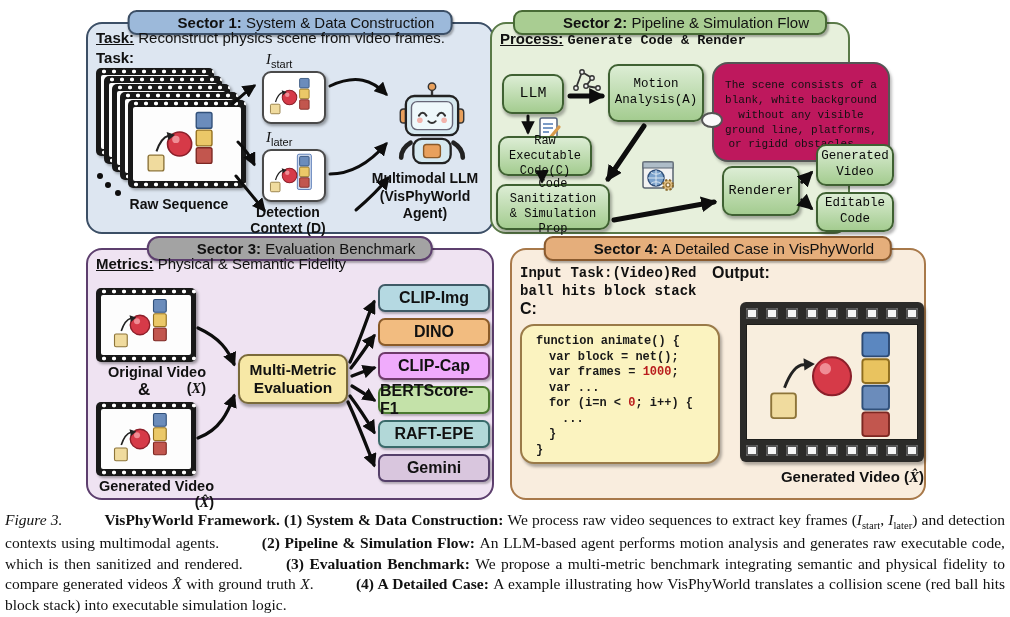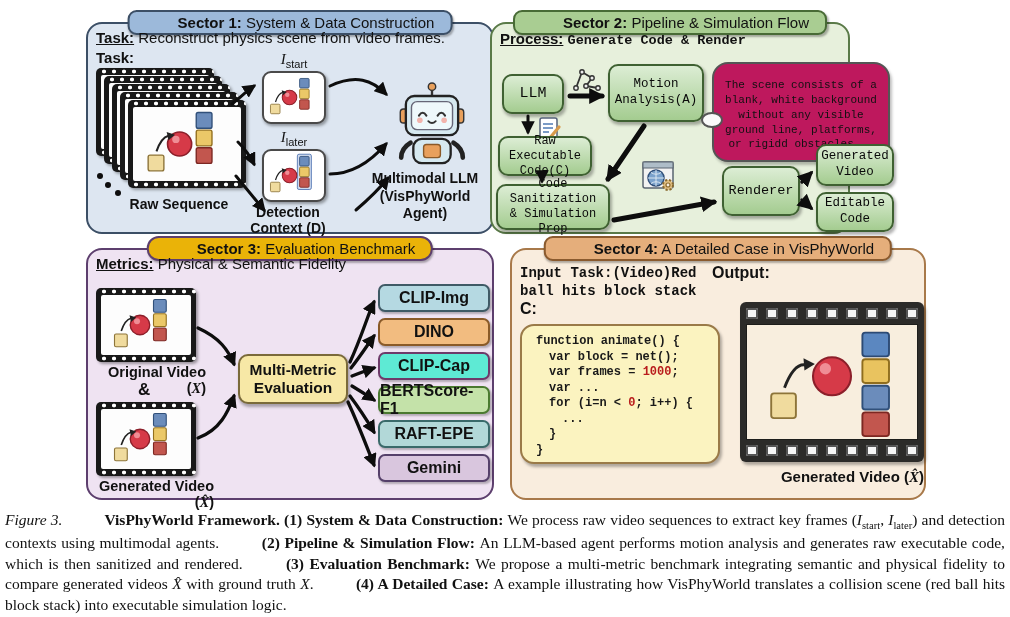--- a/index.html
+++ b/index.html
@@ -10,42 +10,42 @@
   .s1{left:0;top:8px;width:408px;height:212px;background:#dde6f1;border-color:#3c4f66;}
   .s2{left:404px;top:8px;width:360px;height:212px;background:#e7f0dc;border-color:#5a7a48;}
   .s3{left:0;top:234px;width:408px;height:252px;background:#efe3f2;border-color:#5d3f6e;}
   .s4{left:424px;top:234px;width:416px;height:252px;background:#f9edde;border-color:#a8794a;}
   .hdr{position:absolute;top:-14px;left:50%;transform:translateX(-50%);white-space:nowrap;
        padding:2px 16px;border-radius:9px;font-size:15px;border:2px solid;
        box-shadow:1px 2px 2px rgba(0,0,0,.3);background:#ccc;}
   .hdr b{font-weight:700;margin-left:32px;}
   .hdr1{background:#9cb9da;border-color:#3c4f66;}
   .hdr2{background:#a9cd92;border-color:#486b36;}
-  .hdr3{background:#eab308;border-color:#5d3f6e;border-radius:12px;}
+  .hdr3{background:#a3a3a3;border-color:#5d3f6e;border-radius:12px;}
   .hdr4{background:#e5ae7b;border-color:#8a5a2e;}
   .pl{position:absolute;font-size:15px;}
   .pl b{font-weight:700;text-decoration:underline;}
   .mono{font-family:"Liberation Mono",monospace;}
   .prewrap{white-space:pre-line;}
   .overlay{position:absolute;left:0;top:0;pointer-events:none;}
   
   .film{position:absolute;background-color:#181818;border-radius:5px;padding:7px 5px;
         box-sizing:border-box;box-shadow:2px 2px 3px rgba(0,0,0,.35);
         background-image:radial-gradient(circle,#fff 1.7px,transparent 2.2px),
                          radial-gradient(circle,#fff 1.7px,transparent 2.2px);
         background-size:10px 5px;background-position:3px 1px,3px calc(100% - 1px);
         background-repeat:repeat-x,repeat-x;}
   .film .screen{background:#fdfdfd;border-radius:2px;width:100%;height:100%;overflow:hidden;}
   .film svg{width:100%;height:100%;display:block;}
   .stack-f{width:118px;height:88px;}
   .thumb{position:absolute;background:#fff;border:2px solid #4a4a4a;border-radius:9px;
          box-shadow:1.5px 2px 3px rgba(0,0,0,.35);padding:2px;box-sizing:border-box;}
   .thumb svg{width:100%;height:100%;display:block;}
   .lbl{position:absolute;font-weight:700;font-size:14px;text-align:center;line-height:1.15;}
-  .keylbl{position:absolute;text-align:center;font:italic 15px "Liberation Serif",serif;}
+  .keylbl{position:absolute;font:italic 15px "Liberation Serif",serif;}
   .keylbl sub{font-style:normal;font-family:"Liberation Sans",sans-serif;font-size:11px;}
   .robot{position:absolute;}
   
   .gbox{position:absolute;background:linear-gradient(180deg,#dcedd4 0%,#a4cc90 100%);
         border:2px solid #3f6132;border-radius:10px;display:flex;align-items:center;
         justify-content:center;text-align:center;font-family:"Liberation Mono",monospace;
         white-space:pre-line;box-shadow:1.5px 2.5px 3px rgba(0,0,0,.3);color:#0a0a0a;
         box-sizing:border-box;line-height:1.25;}
   .bubble{position:absolute;background:#be185d;border:2.5px solid #555;border-radius:16px;
           font-family:"Liberation Mono",monospace;font-size:11px;line-height:1.35;
@@ -338,21 +338,21 @@
           </div>
         </div>
       <div class="ulabel" style="left:0;top:228px;width:126px"><span>Generated Video (</span><i>X̂</i><span>)</span></div>
 
       <div class="eval prewrap">Multi-Metric
 Evaluation</div>
 
       <div class="pills">
         <div class="pill" style="background:#b5d9e2;border-color:#3f5a66">CLIP-Img</div>
         <div class="pill" style="background:#f2bc80;border-color:#8a5a28">DINO</div>
-        <div class="pill" style="background:#5eead4;border-color:#6e3a6a">CLIP-Cap</div>
+        <div class="pill" style="background:#f0abfc;border-color:#6e3a6a">CLIP-Cap</div>
         <div class="pill" style="background:#c4e2a9;border-color:#4a7a30">BERTScore-F1</div>
         <div class="pill" style="background:#b2d8d8;border-color:#3a6a6a">RAFT-EPE</div>
         <div class="pill" style="background:#d9c6de;border-color:#55406a">Gemini</div>
       </div>
 
       <svg class="overlay" width="408" height="252" viewBox="0 0 408 252">
         <defs>
           <marker id="s3m" viewBox="0 0 10 10" refX="8" refY="5" markerWidth="4.2" markerHeight="4.2" orient="auto" markerUnits="strokeWidth">
               <path d="M0,0 L10,5 L0,10 z" fill="#0d0d0d"></path>
             </marker>

